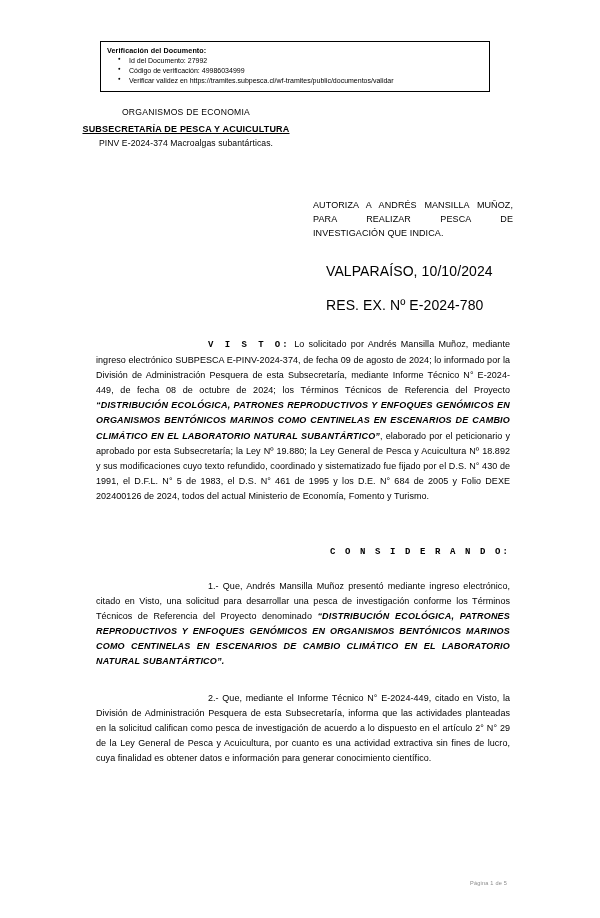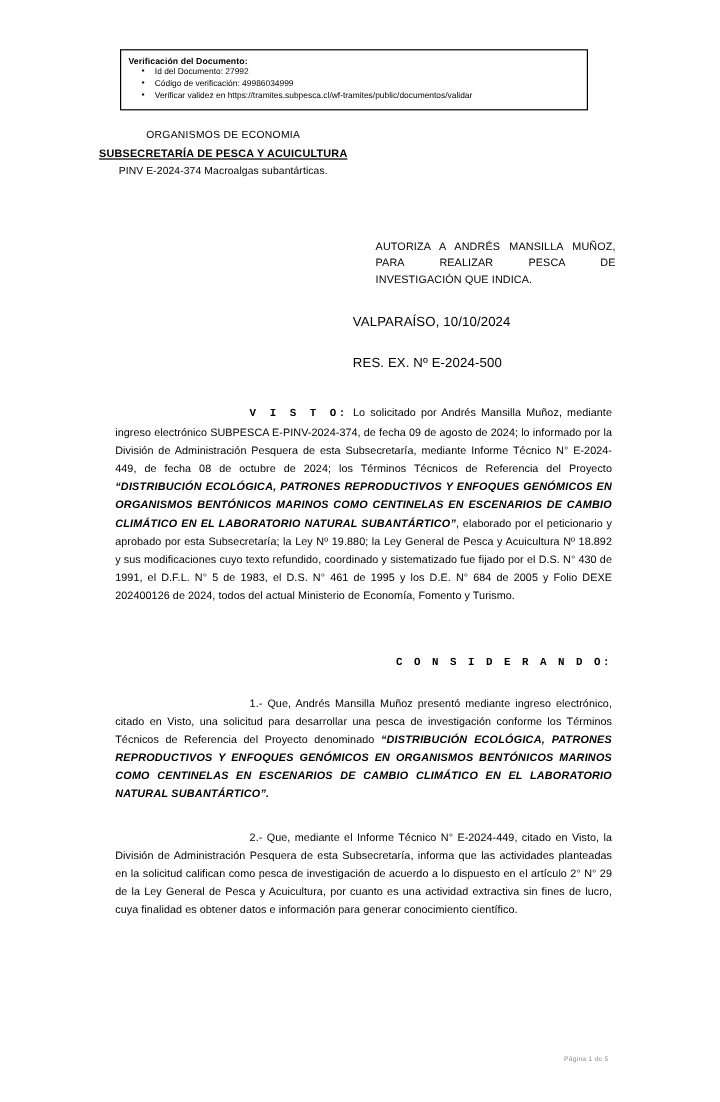--- a/index.html
+++ b/index.html
@@ -99,22 +99,22 @@
   }
   #autoriza-block { top: 199px; }
   #autoriza-block .ln { display: block; }
   #autoriza-block .ln.j {
     text-align: justify;
     text-align-last: justify;
   }
 
   .plain-line {
     position: absolute;
-    left: 294px;
-    font-size: 11px;
+    left: 326px;
+    font-size: 14px;
     letter-spacing: 0.1px;
   }
   #place-date { top: 263px; }
   #res-num { top: 297px; }
 
   
   .body-p {
     position: absolute;
     left: 96px;
     width: 414px;
@@ -186,21 +186,21 @@
   </div>
 
   <div class="right-block" id="autoriza-block">
     <span class="ln j">AUTORIZA A ANDRÉS MANSILLA MUÑOZ,</span>
     <span class="ln j">PARA REALIZAR PESCA DE</span>
     <span class="ln">INVESTIGACIÓN QUE INDICA.</span>
   </div>
 
   <div class="plain-line" id="place-date">VALPARAÍSO, 10/10/2024</div>
 
-  <div class="plain-line" id="res-num">RES. EX. Nº E-2024-500</div>
+  <div class="plain-line" id="res-num">RES. EX. Nº E-2024-780</div>
 
   <div class="body-p" id="visto-p">
     <span class="indent"></span><span class="spaced">V I S T O:</span><span> Lo solicitado por Andrés Mansilla Muñoz, mediante ingreso electrónico SUBPESCA E-PINV-2024-374, de fecha 09 de agosto de 2024; lo informado por la División de Administración Pesquera de esta Subsecretaría, mediante Informe Técnico N° E-2024-449, de fecha 08 de octubre de 2024; los Términos Técnicos de Referencia del Proyecto </span><span class="title-em">“DISTRIBUCIÓN ECOLÓGICA, PATRONES REPRODUCTIVOS Y ENFOQUES GENÓMICOS EN ORGANISMOS BENTÓNICOS MARINOS COMO CENTINELAS EN ESCENARIOS DE CAMBIO CLIMÁTICO EN EL LABORATORIO NATURAL SUBANTÁRTICO”</span><span>, elaborado por el peticionario y aprobado por esta Subsecretaría; la Ley Nº 19.880; la Ley General de Pesca y Acuicultura Nº 18.892 y sus modificaciones cuyo texto refundido, coordinado y sistematizado fue fijado por el D.S. N° 430 de 1991, el D.F.L. N° 5 de 1983, el D.S. N° 461 de 1995 y los D.E. N° 684 de 2005 y Folio DEXE 202400126 de 2024, todos del actual Ministerio de Economía, Fomento y Turismo.</span>
   </div>
 
   <div id="consid-h">
     <span class="spaced">C O N S I D E R A N D O:</span>
   </div>
 
   <div class="body-p" id="consid-1">

